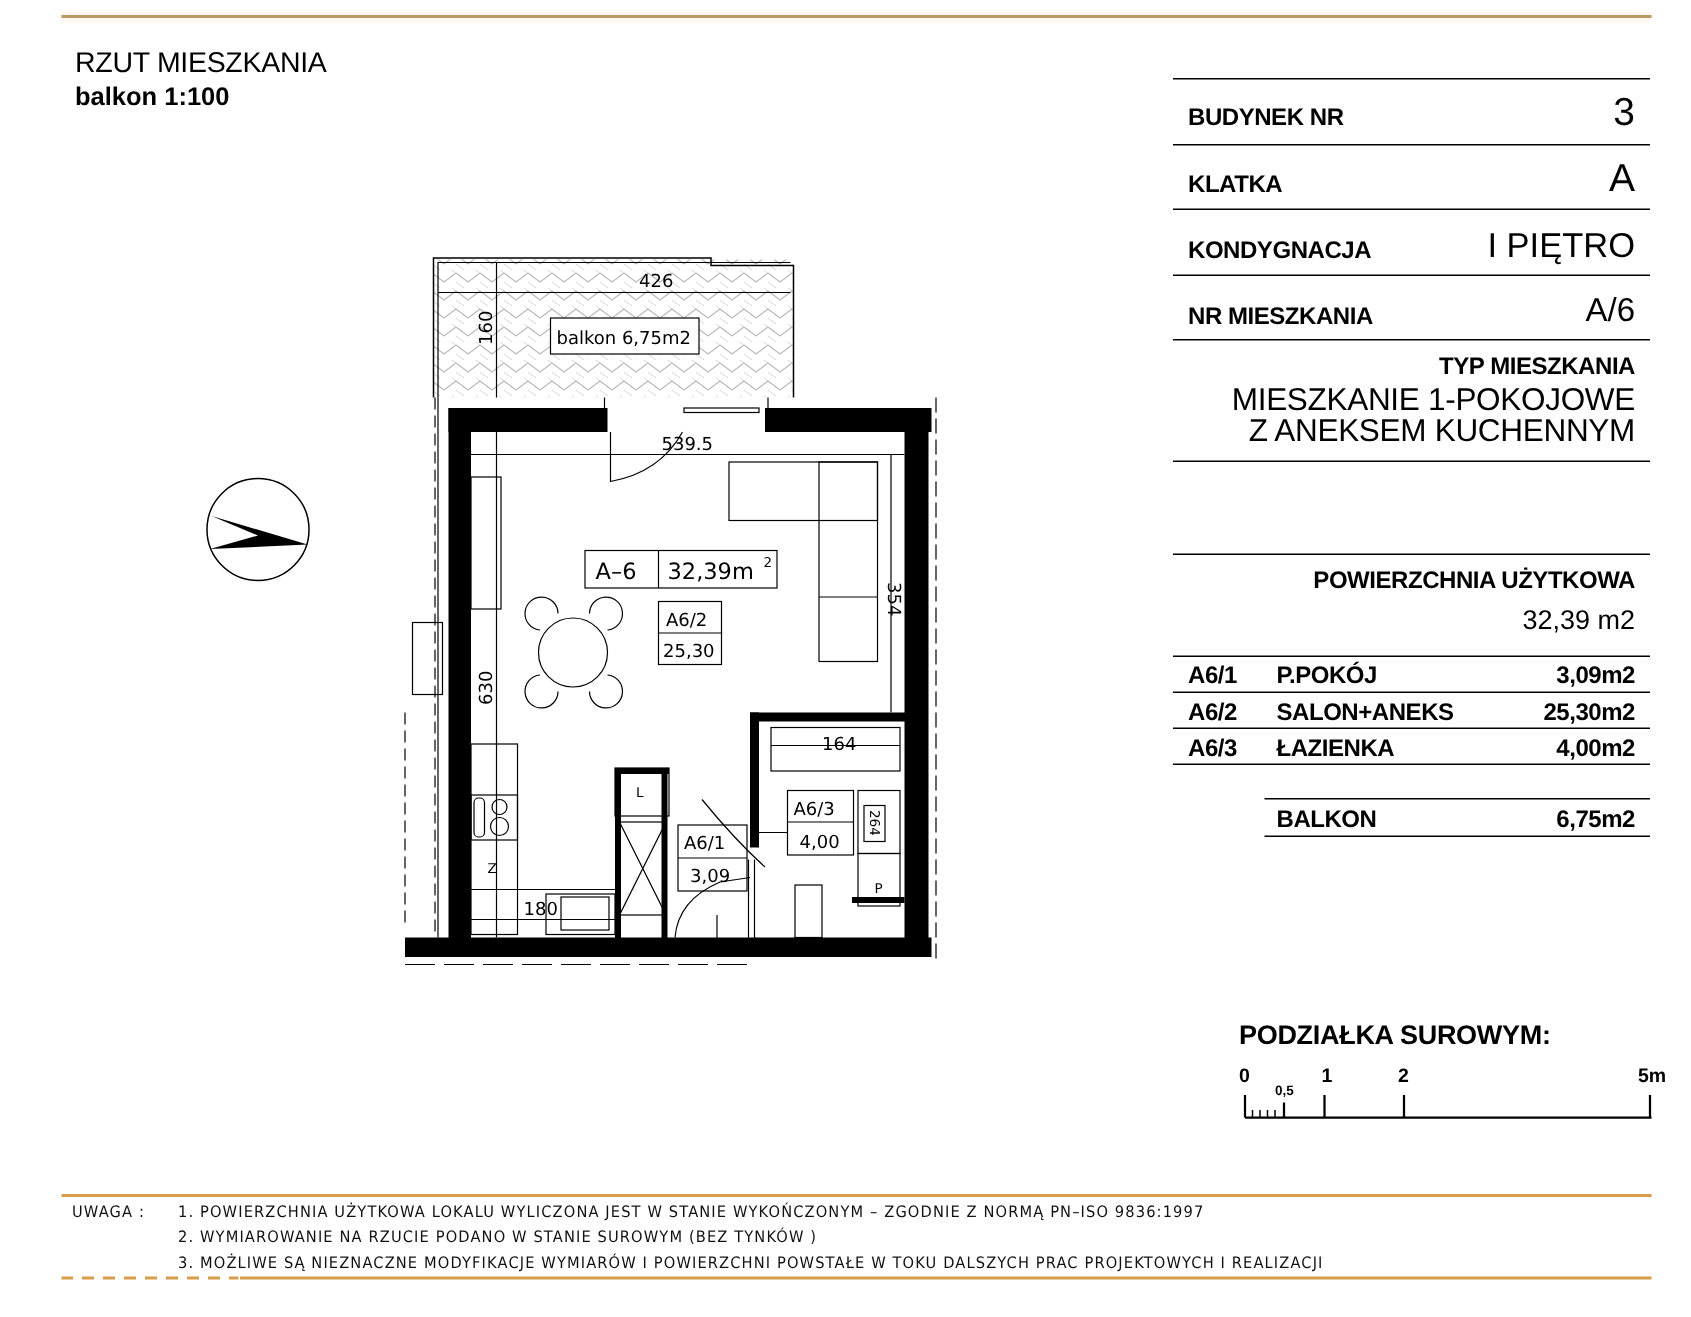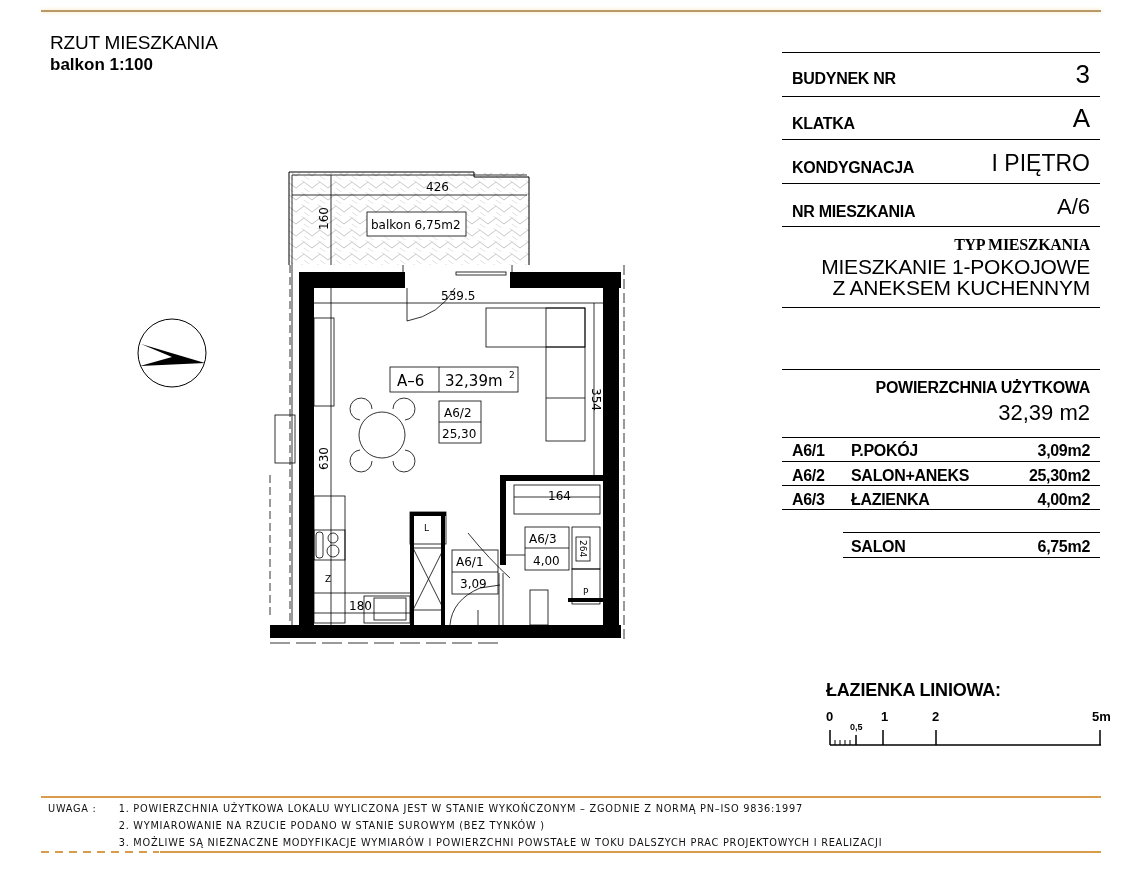--- a/index.html
+++ b/index.html
@@ -47,30 +47,30 @@
   <div class="row" style="top:87px;height:44px;">
     <span class="lbl" style="top:20px;">KONDYGNACJA</span>
     <span class="val" style="top:9px;font-size:23px;">I PIĘTRO</span>
   </div>
   <div class="row" style="top:131px;height:43px;text-align:right;">
     <span class="lbl" style="top:20px;">NR MIESZKANIA</span>
     <span class="val" style="top:9px;font-size:22px;">A/6</span>
   </div>
 
   <div class="row" style="top:174px;height:81px;">
-    <span class="lbl" style="left:auto;right:10px;top:10px;font-family:Liberation Serif, serif;">TYP MIESZKANIA</span>
+    <span class="lbl" style="left:auto;right:10px;top:10px;">TYP MIESZKANIA</span>
     <div style="position:absolute;right:10px;top:30px;text-align:right;font-size:21px;line-height:21px;letter-spacing:-0.2px;">
       <div>MIESZKANIE 1-POKOJOWE</div>
       <div>Z ANEKSEM KUCHENNYM</div>
     </div>
   </div>
 
   <div class="hr" style="left:0;top:317px;width:318px;"></div>
   <span class="lbl" style="left:auto;right:10px;top:327px;">POWIERZCHNIA UŻYTKOWA</span>
-  <span class="val" style="top:346px;font-size:22px;">32,39 m2</span>
+  <span class="val" style="top:346px;font-size:18px;">32,39 m2</span>
 
   <div class="hr" style="left:0;top:385px;width:318px;"></div>
 
   <div style="position:absolute;left:0;top:385px;width:318px;">
     <div style="position:absolute;top:0;height:24px;width:318px;border-bottom:1.5px solid #000;">
       <span class="lbl" style="top:5px;">A6/1</span>
       <span class="lbl" style="left:69px;top:5px;">P.POKÓJ</span>
       <span class="lbl" style="left:auto;right:10px;top:5px;">3,09m2</span>
     </div>
     <div style="position:absolute;top:25px;height:23px;width:318px;border-bottom:1.5px solid #000;">
@@ -79,27 +79,27 @@
       <span class="lbl" style="left:auto;right:10px;top:5px;">25,30m2</span>
     </div>
     <div style="position:absolute;top:49px;height:23px;width:318px;border-bottom:1.5px solid #000;">
       <span class="lbl" style="top:5px;">A6/3</span>
       <span class="lbl" style="left:69px;top:5px;">ŁAZIENKA</span>
       <span class="lbl" style="left:auto;right:10px;top:5px;">4,00m2</span>
     </div>
   </div>
 
   <div style="position:absolute;left:61px;top:480px;width:257px;height:24px;border-top:1.5px solid #000;border-bottom:1.5px solid #000;">
-    <span class="lbl" style="left:8px;top:5px;">SALON</span>
+    <span class="lbl" style="left:8px;top:5px;">BALKON</span>
     <span class="lbl" style="left:auto;right:10px;top:5px;">6,75m2</span>
   </div>
 </div>
 
 <div class="scalebar">
-  <div class="sb-title">ŁAZIENKA LINIOWA:</div>
+  <div class="sb-title">PODZIAŁKA SUROWYM:</div>
   <svg width="290" height="70" style="position:absolute;left:0;top:22px;">
     <g stroke="#000" stroke-width="1.5" fill="none">
       <line x1="4" y1="43" x2="275" y2="43"></line>
       <line x1="4" y1="28" x2="4" y2="43"></line>
       <line x1="57" y1="28" x2="57" y2="43"></line>
       <line x1="110" y1="28" x2="110" y2="43"></line>
       <line x1="274" y1="28" x2="274" y2="43"></line>
       <line x1="30" y1="33" x2="30" y2="43"></line>
     </g>
     <g stroke="#000" stroke-width="1" fill="none">

